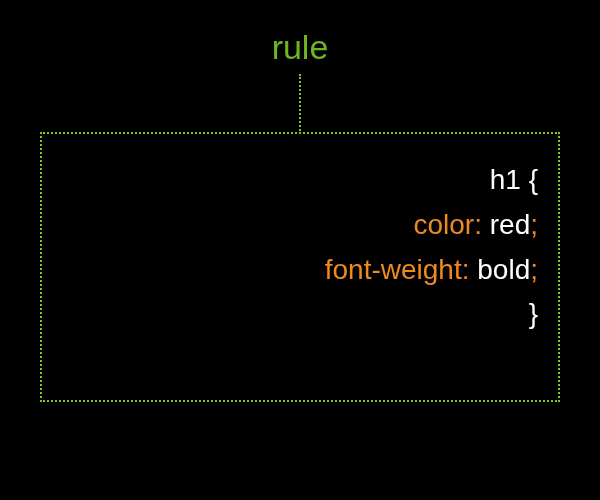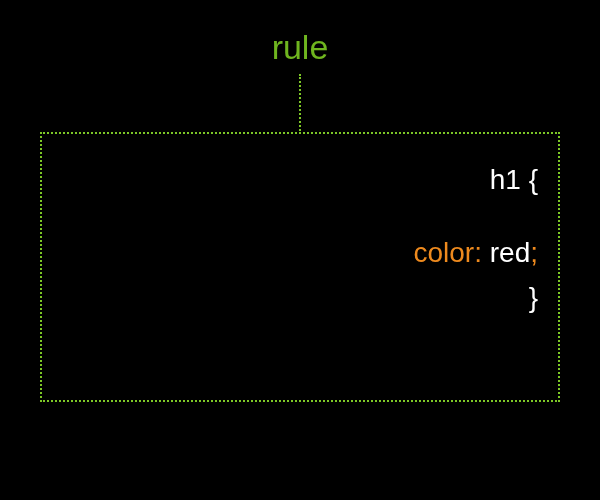--- a/index.html
+++ b/index.html
@@ -51,21 +51,20 @@
       text-align: right;
     }
     .selector-line {
       display: block;
     }
     .selector { color: #fff; }
     .brace { color: #fff; }
     .decl {
       display: block;
       padding-left: 100px;
-      margin-top: 28px;
     }
     .prop { color: #ee8a1e; }
     .colon { color: #ee8a1e; }
     .val { color: #fff; }
     .semicolon { color: #ee8a1e; }
     .close-brace {
       display: block;
       padding-left: 86px;
       color: #fff;
     }
@@ -85,19 +84,22 @@
       <span class="selector-line">
         <span class="selector">h1</span>
         <span class="brace">{</span>
       </span>
 
       <span class="decl">
         <span class="prop">color</span><span class="colon">:</span><span> </span><span class="val">red</span><span class="semicolon">;</span>
       </span>
 
 
+      <span class="decl">
+        <span class="prop">font-weight</span><span class="colon">:</span><span> </span><span class="val">bold</span><span class="semicolon">;</span>
+      </span>
 
       <span class="close-brace">}</span>
 
     </div>
   </div>
 
 </div>
 
 </body></html>

